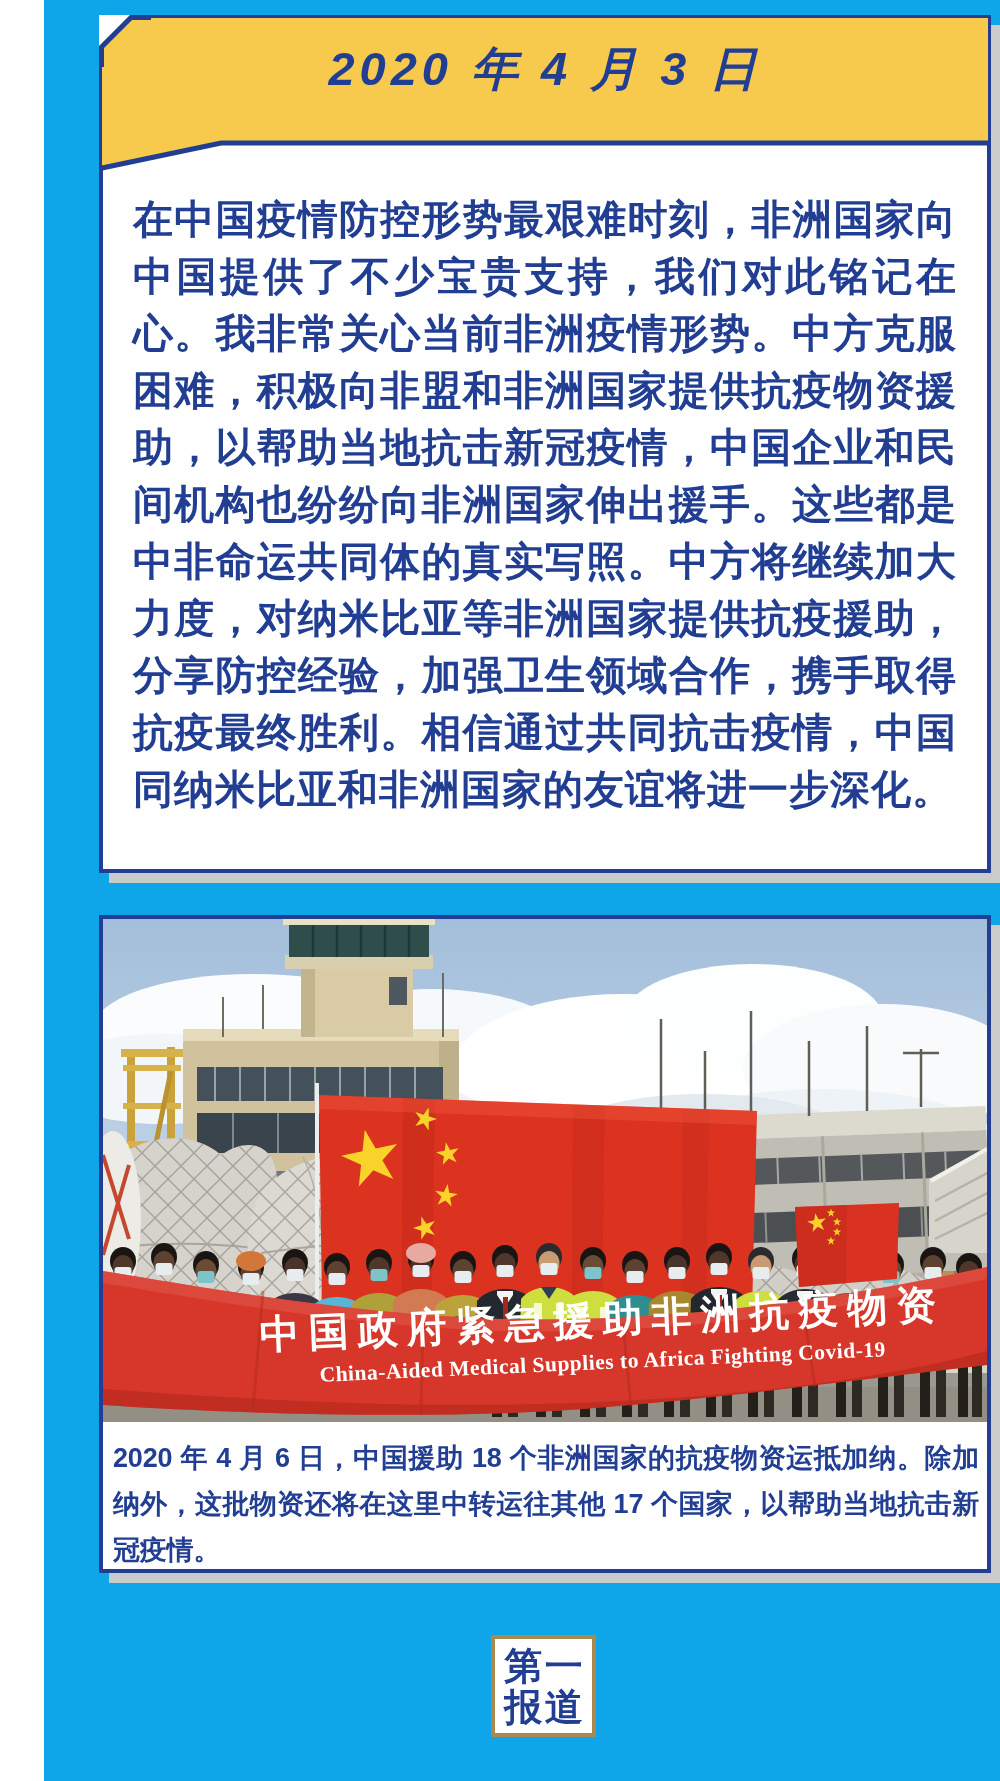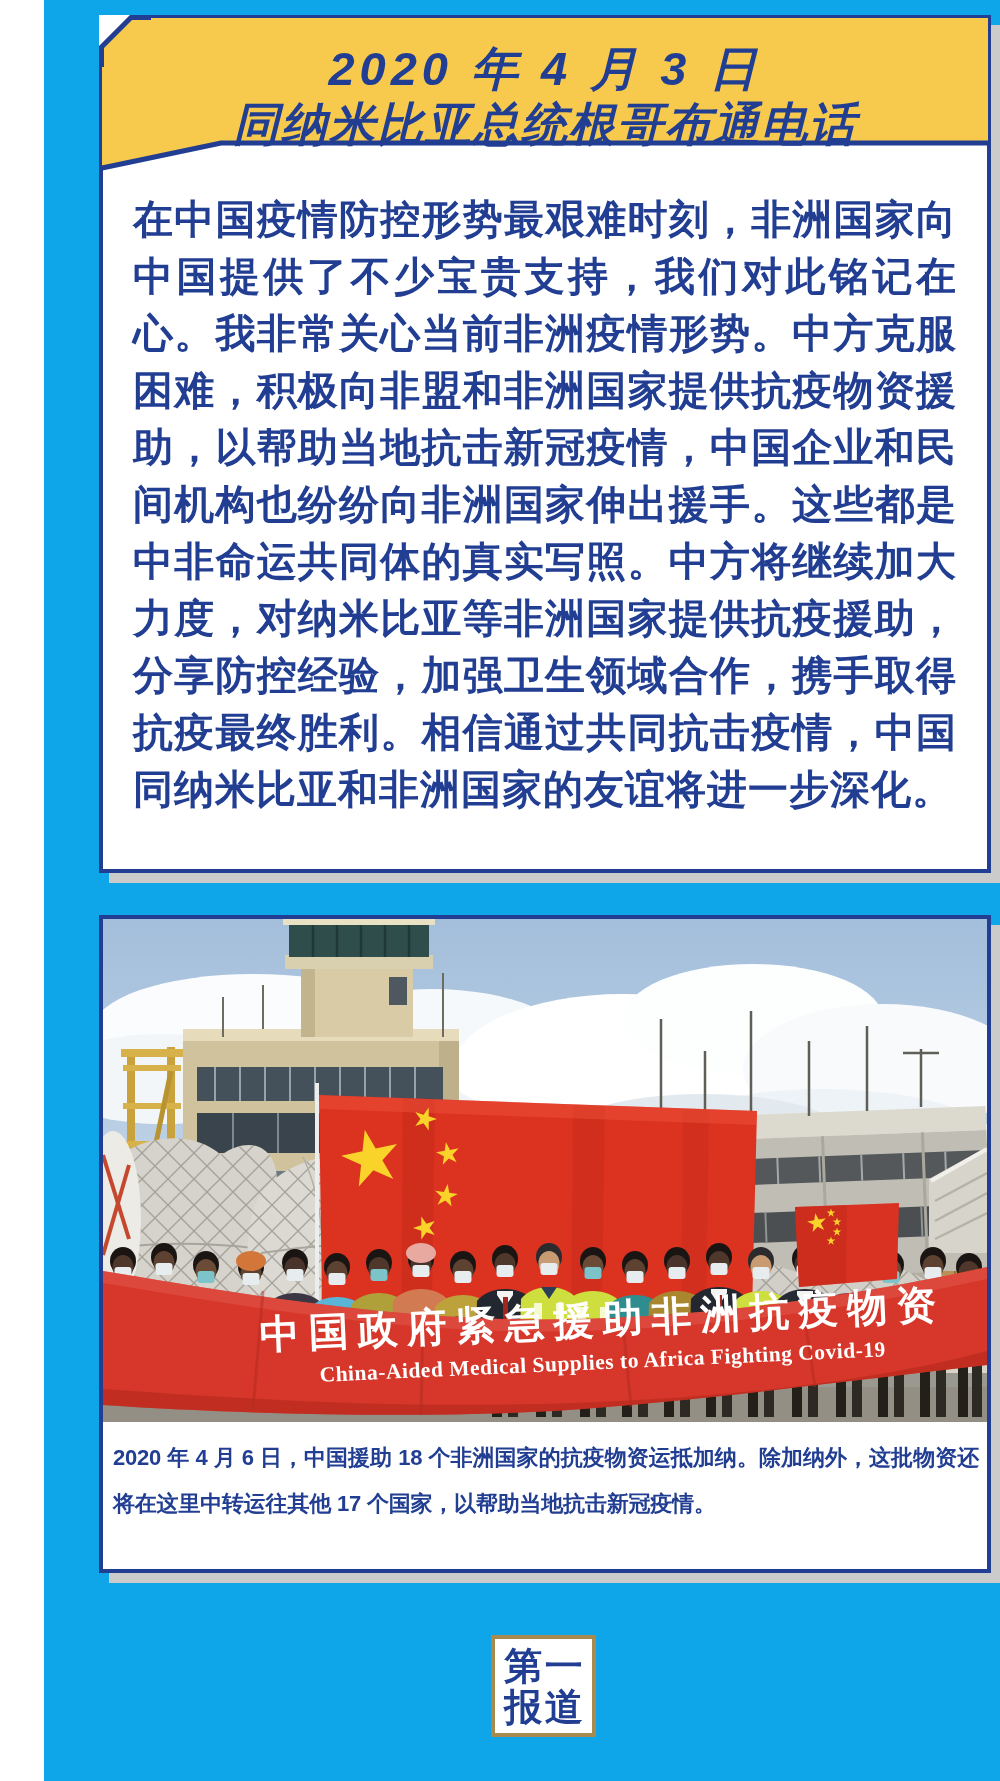--- a/index.html
+++ b/index.html
@@ -26,21 +26,21 @@
 
   .article-body{
     position:relative; z-index:1; margin-top:152px; padding:20px 30px 0 30px;
     color:#213e92; font-size:40px; line-height:57px; font-weight:700;
     letter-spacing:1px; text-align:justify;
   }
 
   .photo-svg{ display:block; }
   .photo-caption{
     box-sizing:border-box; height:147px; padding:13px 8px 0 10px;
-    color:#213e92; font-size:22px; line-height:46px; font-weight:700;
+    color:#213e92; font-size:27px; line-height:46px; font-weight:700;
     letter-spacing:-0.2px; text-align:justify;
   }
 
   .footer-logo{
     position:absolute; left:447px; top:1635px; width:105px; height:102px;
     border:4px solid #a8894e; box-sizing:border-box; background:#ffffff;
     display:grid; grid-template-columns:1fr 1fr; grid-template-rows:1fr 1fr;
     align-items:center; justify-items:center; padding:6px 8px;
     font-family:"DejaVu Serif", serif; font-weight:700; font-size:38px; color:#213e92;
   }
@@ -53,21 +53,20 @@
 
   <div class="card card-article">
     <svg class="band-svg" viewBox="0 0 892 158" aria-hidden="true">
       <path d="M0 0 L40 0 L0 40 Z" fill="#ffffff"></path>
       <path d="M3 33 L33 3 L889 3 L889 126 L122 126 L3 152 Z" fill="#f7ca4e"></path>
       <path d="M2.5 52 L2.5 32 L32 2.5 L52 2.5" fill="none" stroke="#213e92" stroke-width="5"></path>
       <path d="M889 128 L122 128 L3 153" fill="none" stroke="#213e92" stroke-width="5"></path>
     </svg>
     <div class="header-text">
       <div class="header-line1">2020 年 4 月 3 日</div>
-      <div class="header-line2">同纳米比亚总统根哥布通电话</div>
     </div>
     <div class="article-body">在中国疫情防控形势最艰难时刻，非洲国家向中国提供了不少宝贵支持，我们对此铭记在心。我非常关心当前非洲疫情形势。中方克服困难，积极向非盟和非洲国家提供抗疫物资援助，以帮助当地抗击新冠疫情，中国企业和民间机构也纷纷向非洲国家伸出援手。这些都是中非命运共同体的真实写照。中方将继续加大力度，对纳米比亚等非洲国家提供抗疫援助，分享防控经验，加强卫生领域合作，携手取得抗疫最终胜利。相信通过共同抗击疫情，中国同纳米比亚和非洲国家的友谊将进一步深化。</div>
   </div>
 
   <div class="card card-photo">
     <svg class="photo-svg" viewBox="0 0 884 503" width="884" height="503" aria-hidden="true">
       <defs>
         <linearGradient id="skyGrad" x1="0" y1="0" x2="0" y2="1">
           <stop offset="0" stop-color="#a3bedb"></stop>
           <stop offset="1" stop-color="#dce7f0"></stop>

